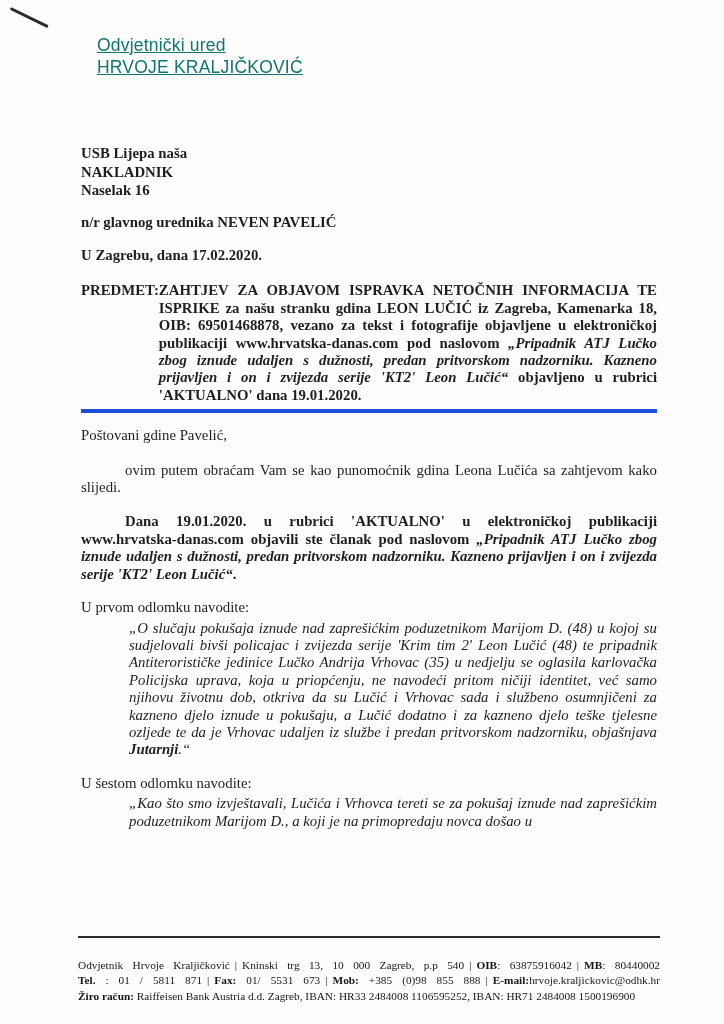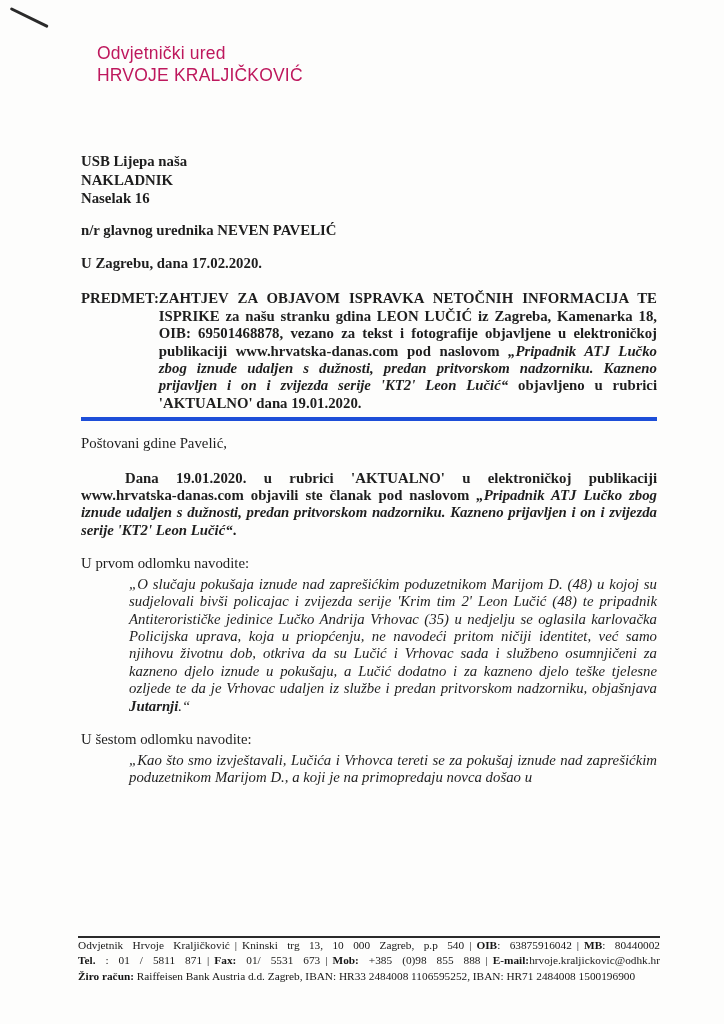--- a/index.html
+++ b/index.html
@@ -19,23 +19,23 @@
   }
   .content { position:absolute; left:81px; right:67px; top:0; }
 
   
   .header { display:flex; align-items:flex-start; margin-top:30px; padding-left:4px; }
   .logo {
     font-family:"Liberation Serif", serif;
     font-size:57px; line-height:0.95; font-weight:400;
     letter-spacing:-1px; color:#242424;
   }
-  .office { margin-left:12px; margin-top:12px;
+  .office { margin-left:12px; margin-top:4px;
     font-family:"Liberation Sans", sans-serif;
-    font-size:17.5px; line-height:22px; color:#be185d; letter-spacing:0.2px;
+    font-size:17.5px; line-height:22px; color:#0f766e; letter-spacing:0.2px;text-decoration:underline;
   }
 
   
   .recipient { margin-top:66px; font-weight:bold; font-size:14.8px; line-height:18.6px; }
   .attention { margin-top:13px; font-weight:bold; font-size:14.8px; line-height:18.5px; }
   .dateline  { margin-top:16px; font-weight:bold; font-size:14.8px; text-align:left; }
 
   
   .subject {
     display:flex; margin-top:18px;
@@ -53,21 +53,21 @@
   .p1 { margin-top:17px; }
   .p2 { margin-top:17px; font-weight:bold; }
   .p3 { margin-top:19px; }
   .qlabel { margin-top:16px; font-size:14.8px; line-height:17.5px; }
   .quote { margin-top:3px; margin-left:48px; font-style:italic; font-size:14.8px; line-height:17.4px; text-align:justify; }
   .bold { font-weight:bold; }
 
   
   .footer {
     position:absolute; left:78px; right:64px; top:936px;
-    border-top:2px solid #2b2b2b; padding-top:0;
+    border-top:2px solid #2b2b2b; padding-top:20px;
     font-size:11.3px; line-height:15.4px; color:#161616;
   }
   .f-line { text-align:justify; }
   .justify-last { text-align-last:justify; -moz-text-align-last:justify; }
   .pipe { padding:0 5px; }
 </style>
 </head>
 <body>
 
 <div class="page">
@@ -92,20 +92,21 @@
 
     <div class="dateline">U Zagrebu, dana 17.02.2020.</div>
 
     <div class="subject">
       <div class="subject-label">PREDMET:</div>
       <div class="subject-body"><span>ZAHTJEV ZA OBJAVOM ISPRAVKA NETOČNIH INFORMACIJA TE ISPRIKE za našu stranku gdina LEON LUČIĆ iz Zagreba, Kamenarka 18, OIB: 69501468878, vezano za tekst i fotografije objavljene u elektroničkoj publikaciji www.hrvatska-danas.com pod naslovom </span><span class="ital">„Pripadnik ATJ Lučko zbog iznude udaljen s dužnosti, predan pritvorskom nadzorniku. Kazneno prijavljen i on i zvijezda serije 'KT2' Leon Lučić“</span><span> objavljeno u rubrici 'AKTUALNO' dana 19.01.2020.</span></div>
     </div>
 
     <div class="salutation">Poštovani gdine Pavelić,</div>
 
+    <div class="para indent p1">ovim putem obraćam Vam se kao punomoćnik gdina Leona Lučića sa zahtjevom kako slijedi.</div>
 
     <div class="para indent p2"><span>Dana 19.01.2020. u rubrici 'AKTUALNO' u elektroničkoj publikaciji www.hrvatska-danas.com objavili ste članak pod naslovom </span><span class="ital">„Pripadnik ATJ Lučko zbog iznude udaljen s dužnosti, predan pritvorskom nadzorniku. Kazneno prijavljen i on i zvijezda serije 'KT2' Leon Lučić“</span><span>.</span></div>
 
 
     <div class="qlabel">U prvom odlomku navodite:</div>
     <div class="quote"><span>„O slučaju pokušaja iznude nad zaprešićkim poduzetnikom Marijom D. (48) u kojoj su sudjelovali bivši policajac i zvijezda serije 'Krim tim 2' Leon Lučić (48) te pripadnik Antiterorističke jedinice Lučko Andrija Vrhovac (35) u nedjelju se oglasila karlovačka Policijska uprava, koja u priopćenju, ne navodeći pritom ničiji identitet, već samo njihovu životnu dob, otkriva da su Lučić i Vrhovac sada i službeno osumnjičeni za kazneno djelo iznude u pokušaju, a Lučić dodatno i za kazneno djelo teške tjelesne ozljede te da je Vrhovac udaljen iz službe i predan pritvorskom nadzorniku, objašnjava </span><span class="bold">Jutarnji</span><span>.“</span></div>
 
     <div class="qlabel">U šestom odlomku navodite:</div>
     <div class="quote">„Kao što smo izvještavali, Lučića i Vrhovca tereti se za pokušaj iznude nad zaprešićkim poduzetnikom Marijom D., a koji je na primopredaju novca došao u</div>
 

